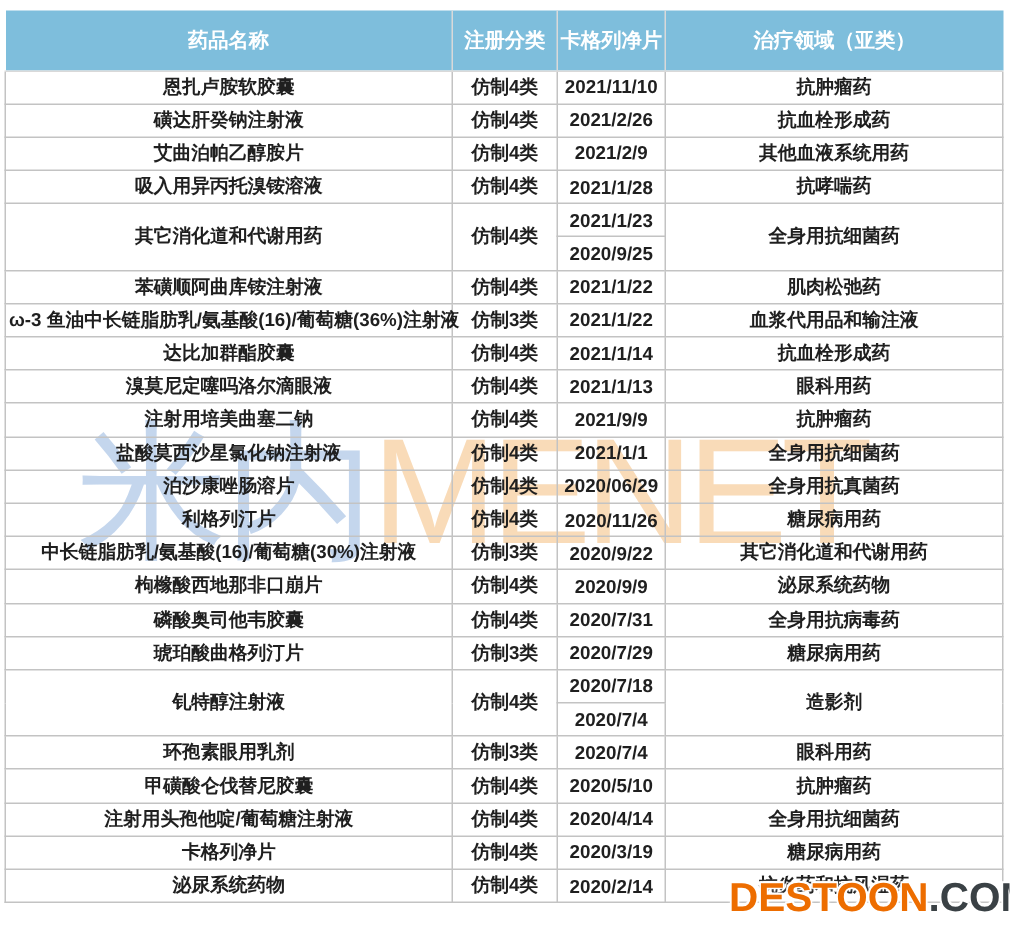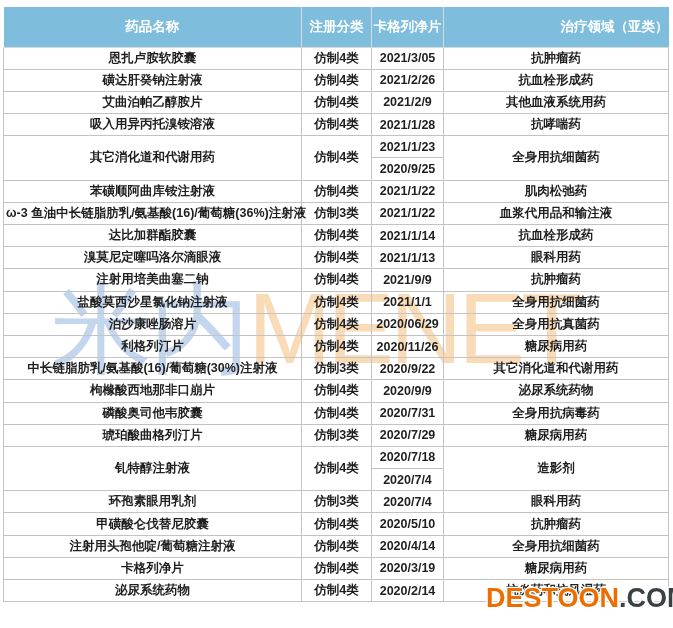--- a/index.html
+++ b/index.html
@@ -35,21 +35,21 @@
     font-size:13.5px;
     font-weight:bold;
     height:40px;
     border:1px solid #d9d9d9;
     border-top:none;
     text-align:center;
     vertical-align:middle;
     padding:0;
   }
   .drug-table thead th:first-child{border-left:none;}
-  .drug-table thead th:last-child{border-right:none;text-align:right;}
+  .drug-table thead th:last-child{border-right:none;}
   .drug-table tbody td{
     background:transparent;
     color:var(--body-text);
     font-size:12.5px;
     font-weight:bold;
     height:22.2px;
     border:1px solid var(--border);
     text-align:center;
     vertical-align:middle;
     padding:0 2px;
@@ -105,21 +105,21 @@
       <th>药品名称</th>
       <th>注册分类</th>
       <th>卡格列净片</th>
       <th>治疗领域（亚类）</th>
     </tr>
   </thead>
   <tbody>
       <tr>
         <td>恩扎卢胺软胶囊</td>
         <td>仿制4类</td>
-        <td>2021/3/05</td>
+        <td>2021/11/10</td>
         <td>抗肿瘤药</td>
       </tr>
       <tr>
         <td>磺达肝癸钠注射液</td>
         <td>仿制4类</td>
         <td>2021/2/26</td>
         <td>抗血栓形成药</td>
       </tr>
       <tr>
         <td>艾曲泊帕乙醇胺片</td>

